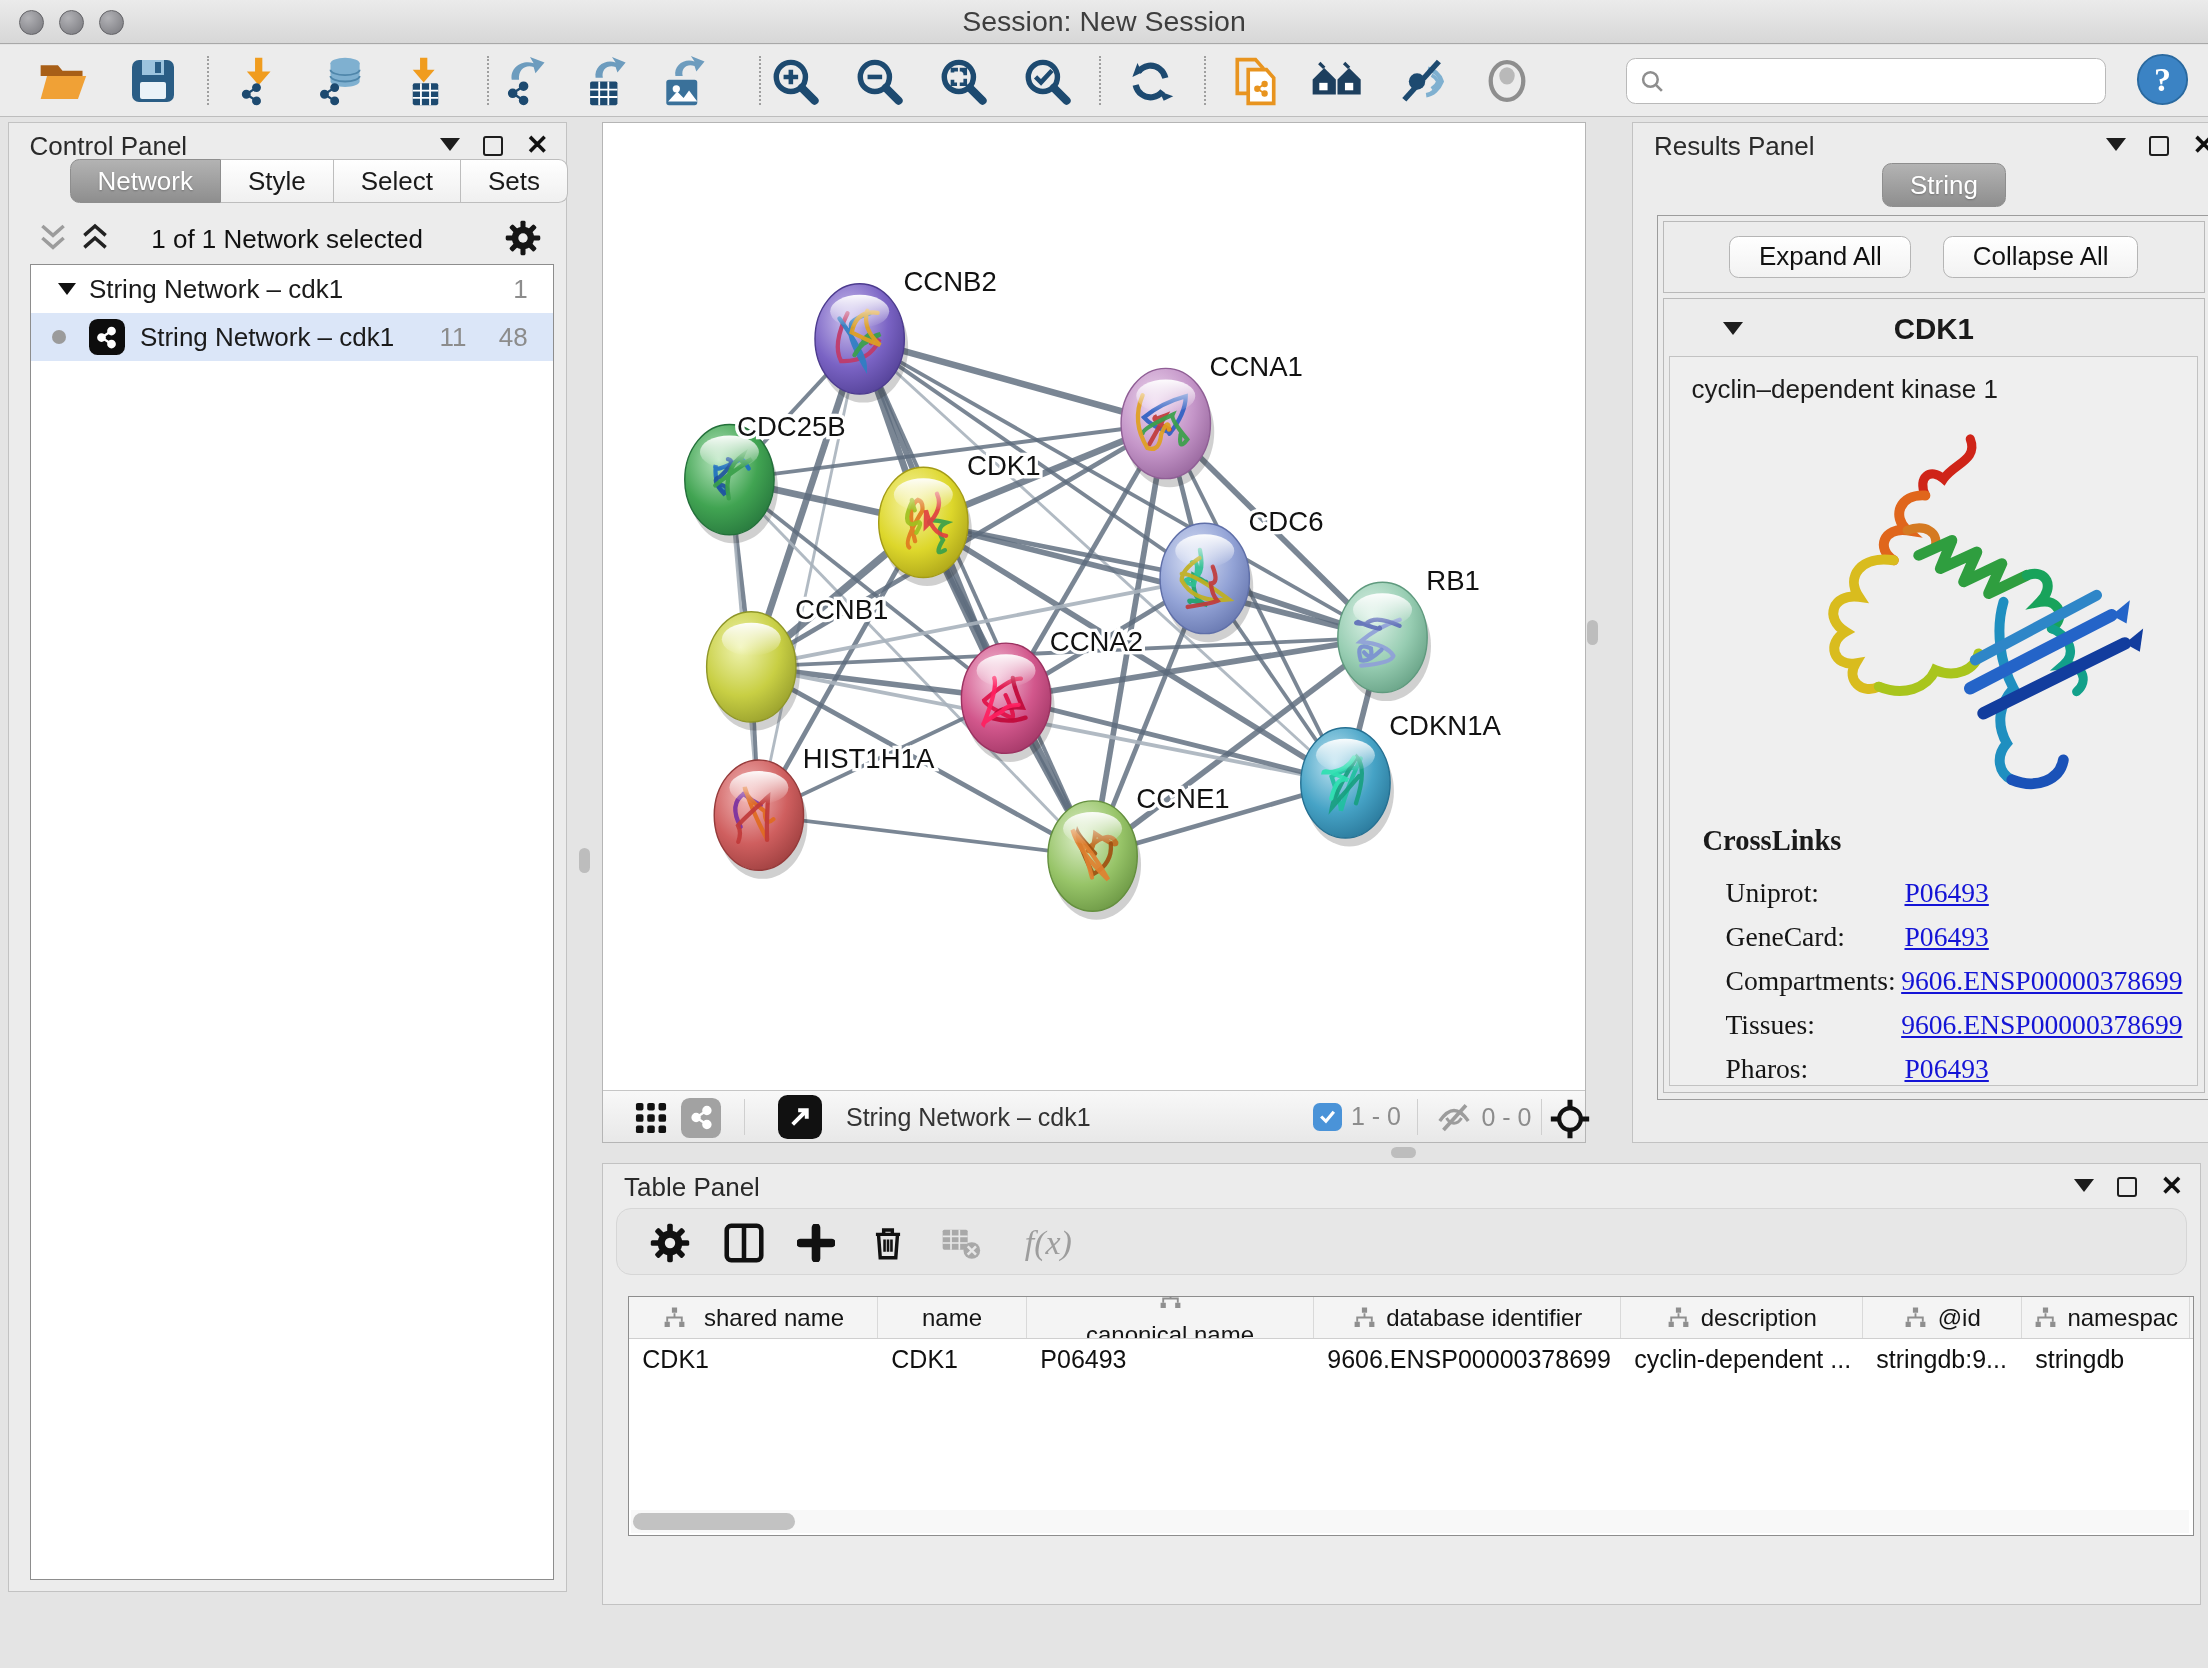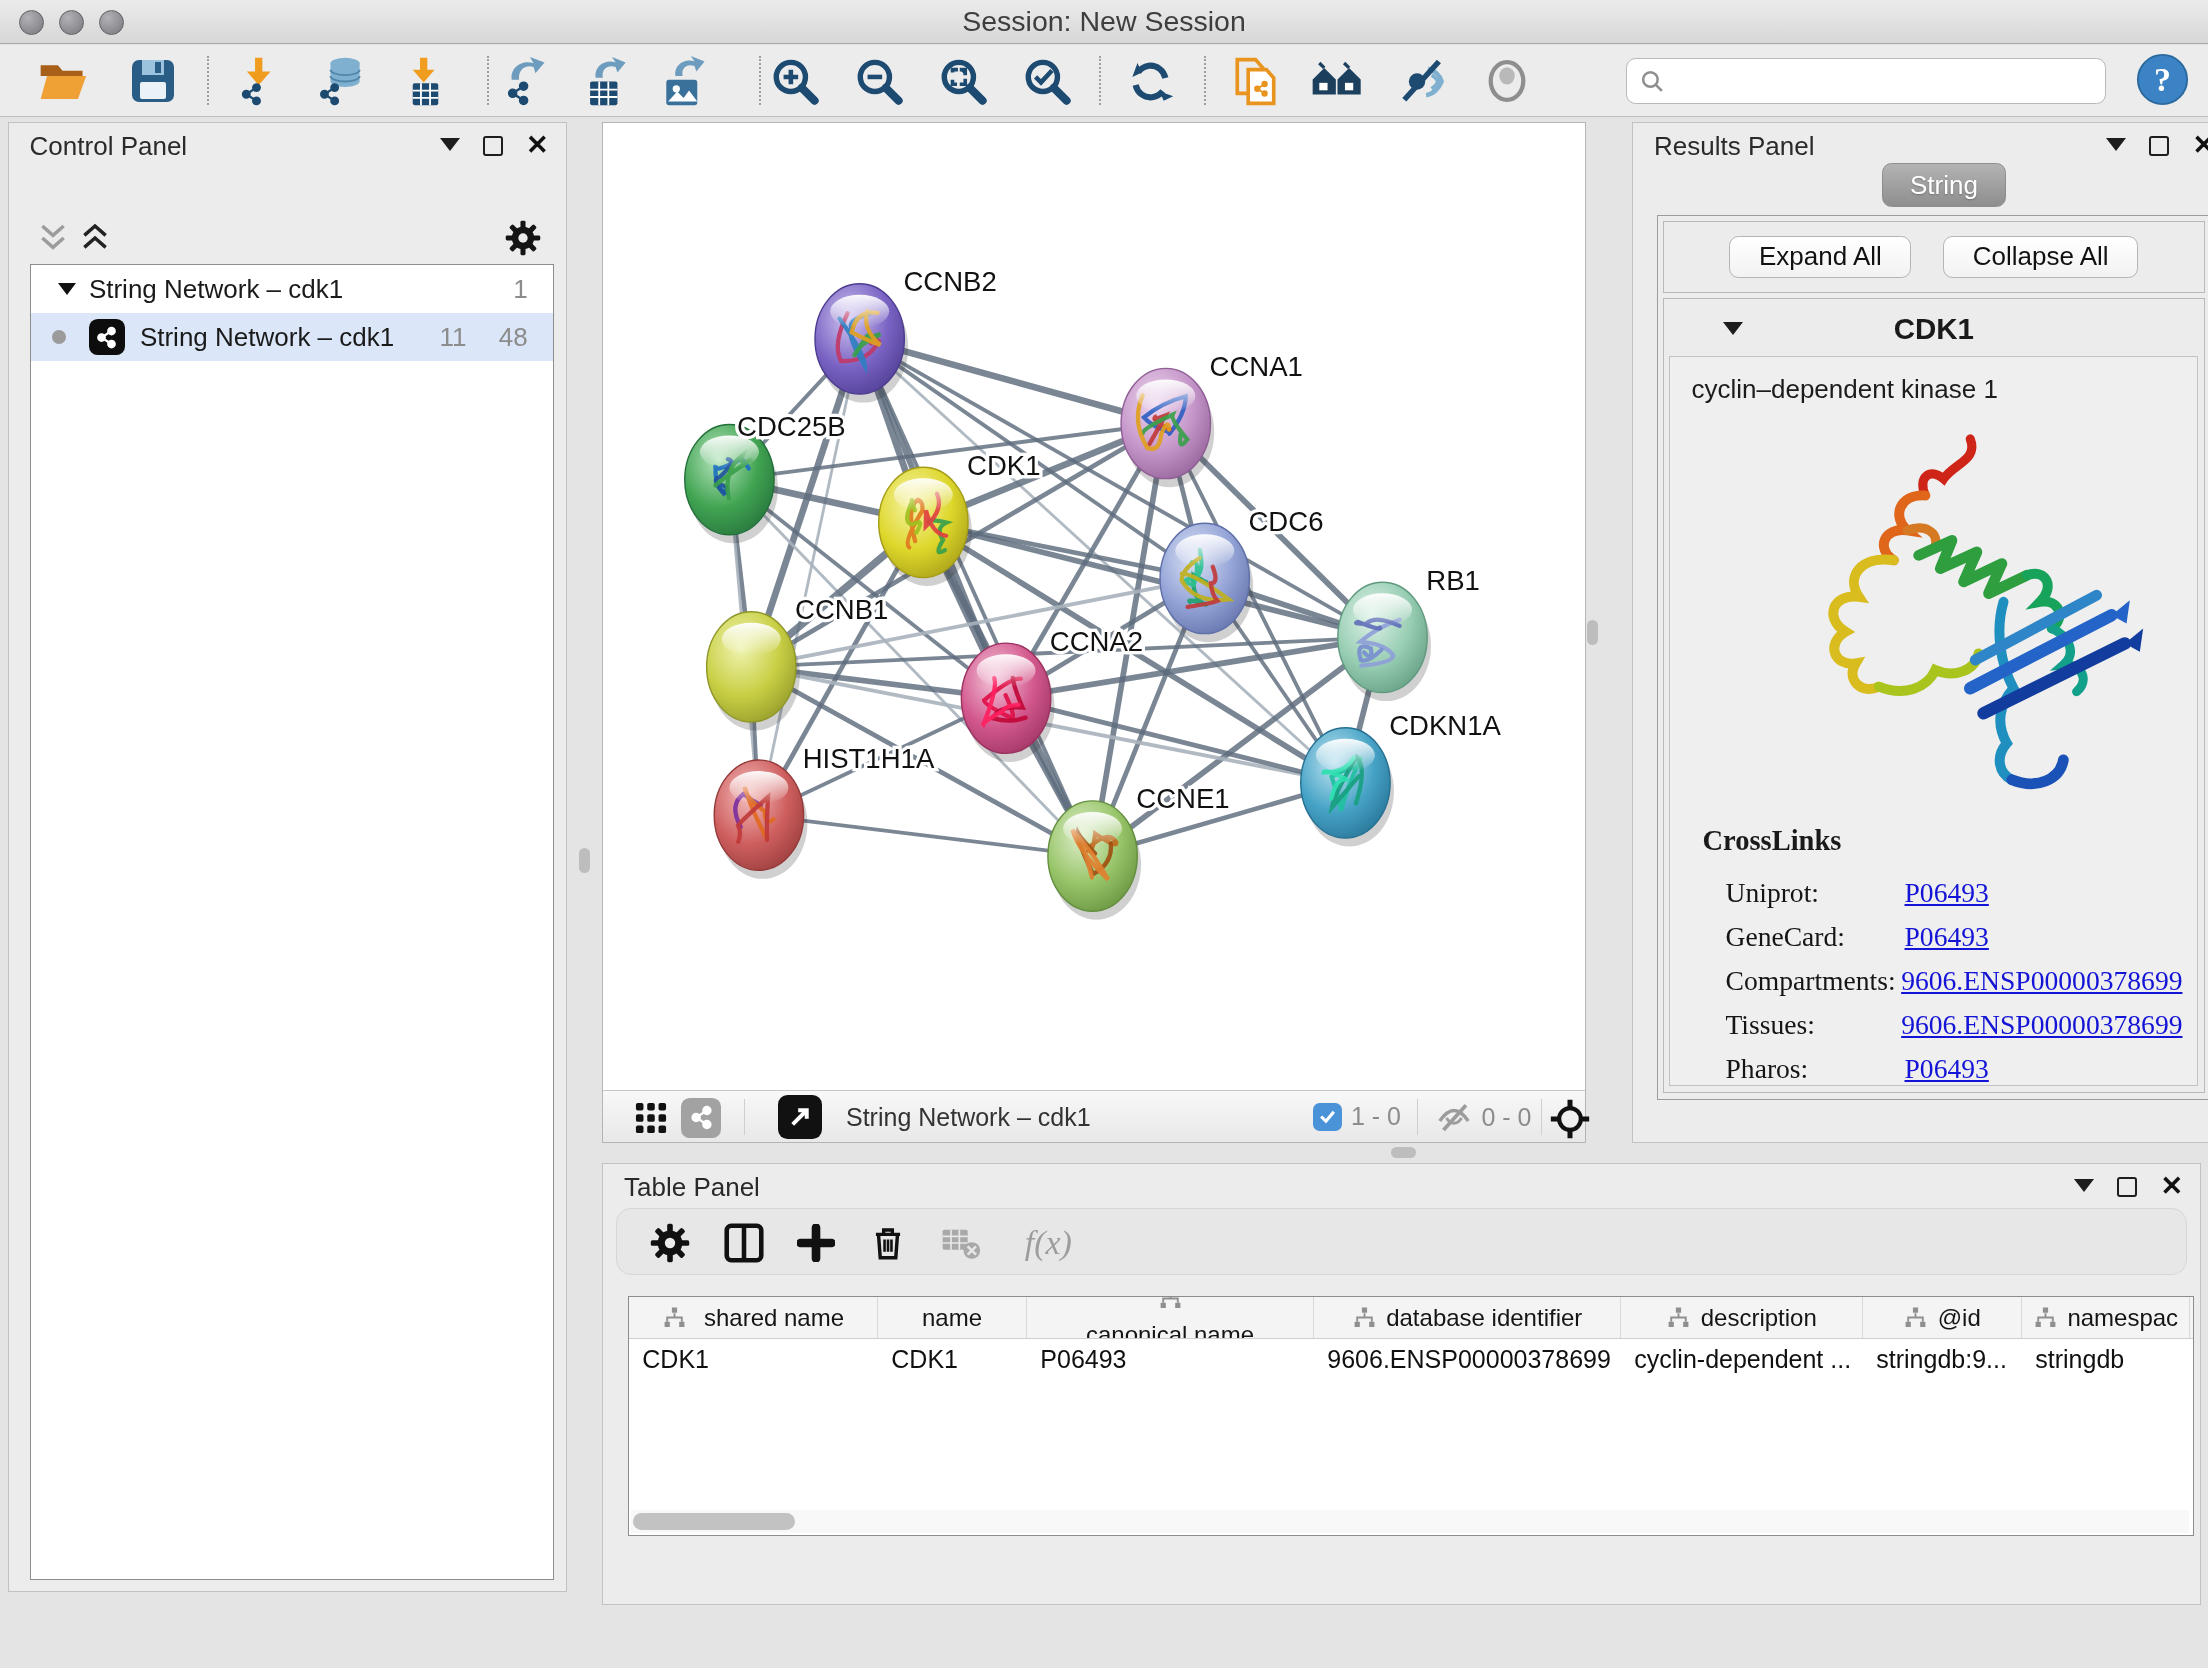--- a/index.html
+++ b/index.html
@@ -346,27 +346,34 @@
 
   <div class="control-panel">
     <div class="panel-hd">
       <span class="ptitle">Control Panel</span>
       <span class="pc">
         <span class="tri"></span>
         <span class="sq"></span>
         <span class="xx">✕</span>
       </span>
     </div>
+    <div class="seg cp-tabs">
+      <span class="tab active">Network</span>
+      <span class="tab">Style</span>
+      <span class="tab">Select</span>
+      <span class="tab">Sets</span>
+    </div>
     <div class="cp-sub">
       <svg class="chev" style="left:28.5px;color:#9c9c9c" viewBox="0 0 34 34" width="32" height="32">
           <use href="#chevdd"></use>
         </svg>
       <svg class="chev" style="left:70px;color:#222" viewBox="0 0 34 34" width="32" height="32">
           <use href="#chevdu"></use>
         </svg>
+      <span class="subtxt">1 of 1 Network selected</span>
       <svg class="gearbtn" viewBox="0 0 100 100">
           <use href="#gear"></use>
         </svg>
     </div>
     <div class="tree">
       <div class="trow">
         <span class="rtri"></span>
         <span>String Network – cdk1</span>
         <span class="tnum" style="right:25px">1</span>
       </div>

